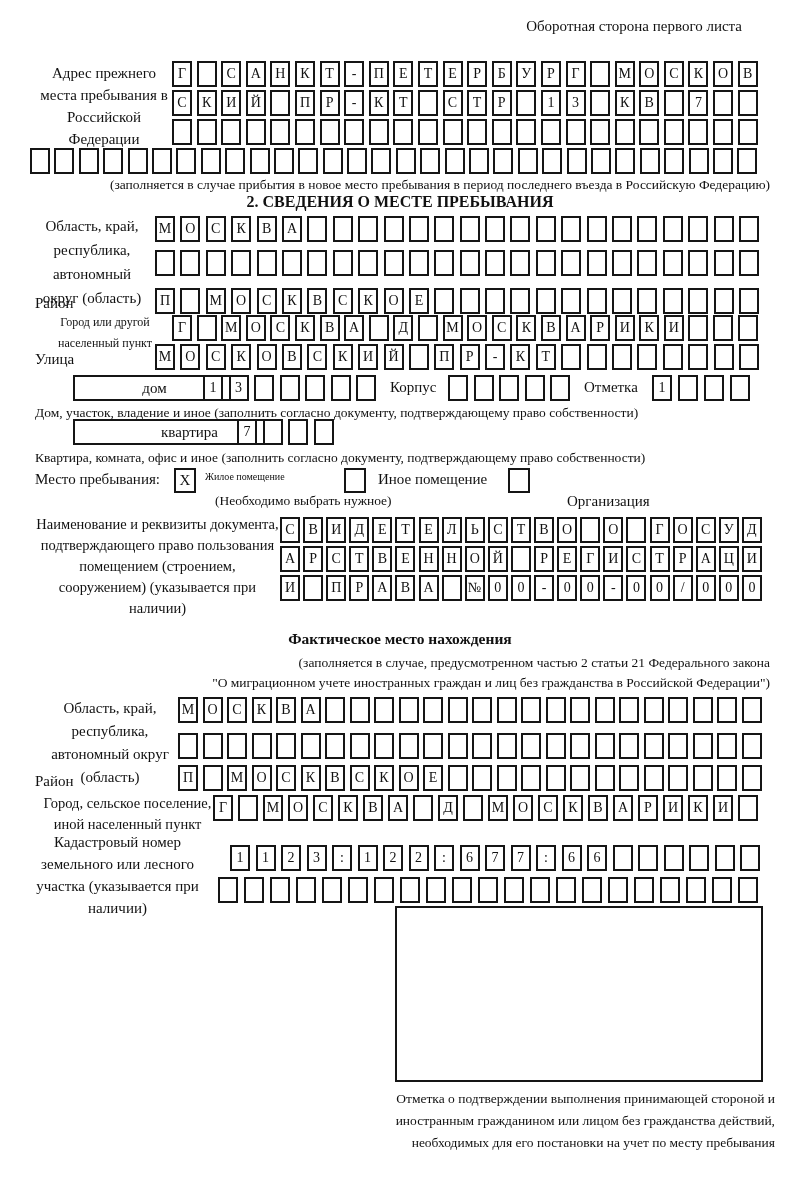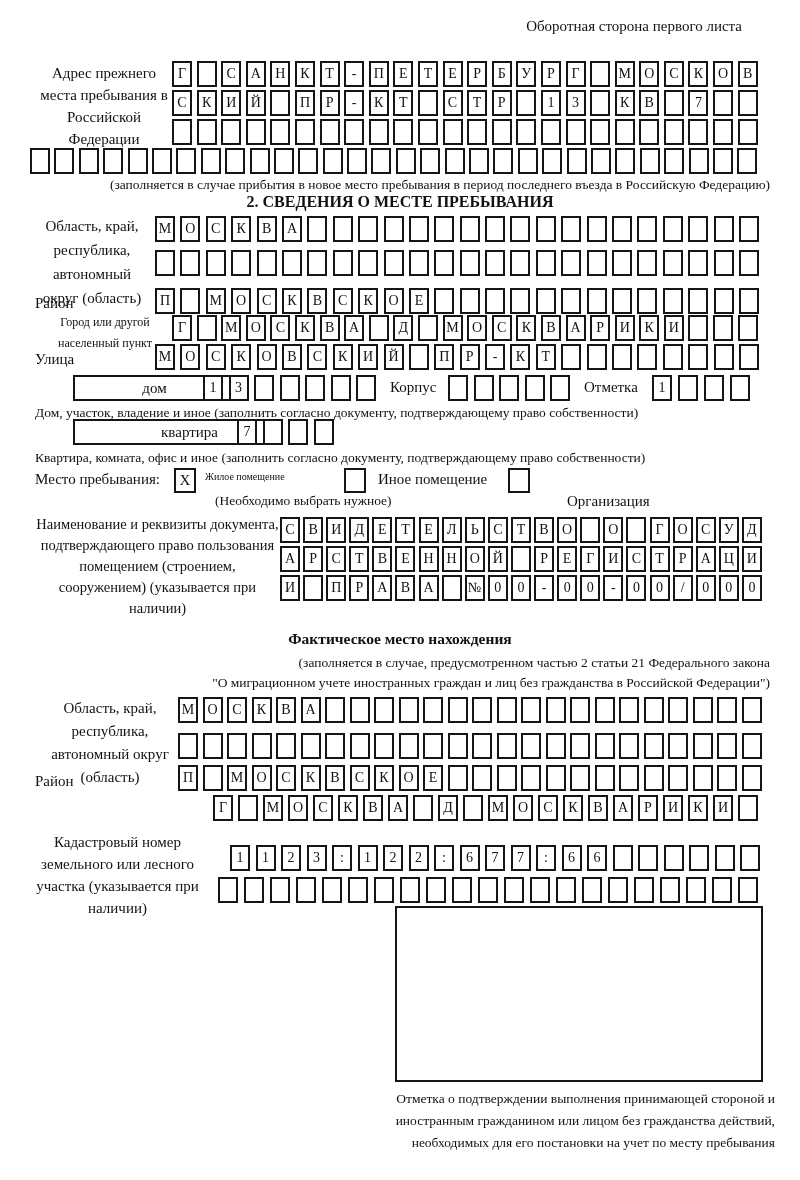--- a/index.html
+++ b/index.html
@@ -475,20 +475,21 @@
       <div class="cell"></div>
       <div class="cell"></div>
       <div class="cell"></div>
       <div class="cell"></div>
       <div class="cell"></div>
       <div class="cell"></div>
       <div class="cell"></div>
       <div class="cell"></div>
     </div>
 
+  <div class="lbl" style="left:35px;top:793px;width:185px;line-height:21px;font-size:14.5px;">Город, сельское поселение, иной населенный пункт</div>
   <div class="cellrow" style="left:213px;top:795px;--mr:5px;">
       <div class="cell">Г</div>
       <div class="cell"></div>
       <div class="cell">М</div>
       <div class="cell">О</div>
       <div class="cell">С</div>
       <div class="cell">К</div>
       <div class="cell">В</div>
       <div class="cell">А</div>
       <div class="cell"></div>

